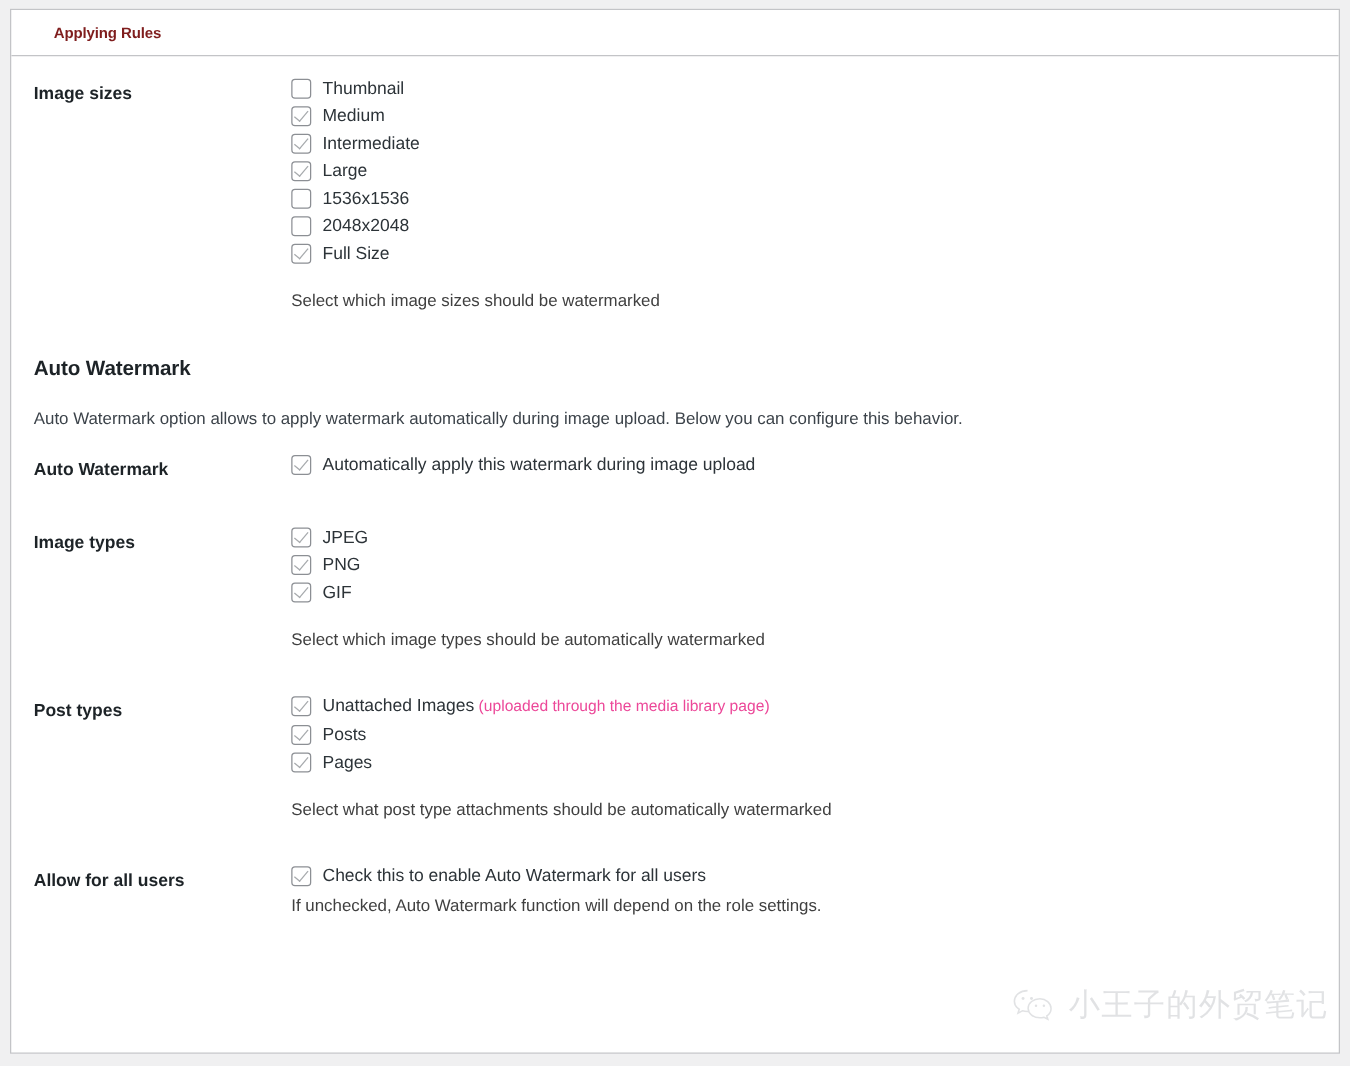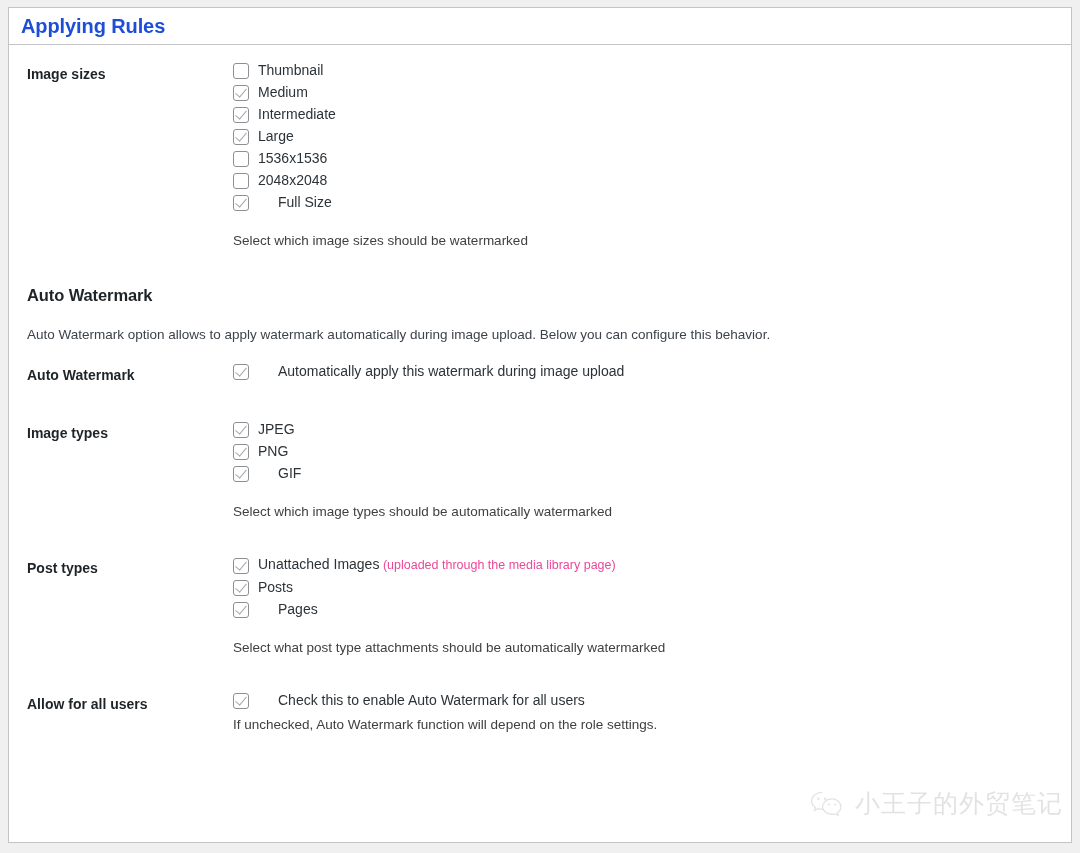--- a/index.html
+++ b/index.html
@@ -24,25 +24,26 @@
   
   .postbox-header {
     position: relative;
     height: 37px;
     border-bottom: 1px solid #c3c4c7;
     display: flex;
     align-items: center;
     padding: 0 4px 0 12px;
   }
   .hndle {
-    font-size: 20px;
+    font-size: 12px;
     font-weight: bold;
-    color: #1d4ed8;
+    color: #7f1d1d;
     letter-spacing: -0.1px;
     white-space: nowrap;
+    margin-left: 22px;
   }
   .handle-actions {
     margin-left: auto;
     display: flex;
     align-items: center;
   }
   .order-higher, .order-lower {
     display: flex;
     align-items: center;
     gap: 5px;
@@ -108,25 +109,25 @@
     line-height: 1.3;
     margin-left: 20px;
   }
   table.form-table td {
     padding: 17px 10px 17px 0;
     vertical-align: top;
   }
 
   .cb-row {
     display: flex;
-    align-items: flex-end;
+    align-items: flex-start;
     margin-bottom: 5px;
     line-height: 1;
   }
-  .cb-row:last-of-type { margin-bottom: 0; gap: 20px; }
+  .cb-row:last-of-type { margin-bottom: 0; }
 
   .cbox {
     flex: none;
     width: 16px; height: 16px;
     border: 1px solid #8c8f94;
     border-radius: 3px;
     background: #fff;
     position: relative;
     margin-right: 9px;
     margin-top: 1px;

